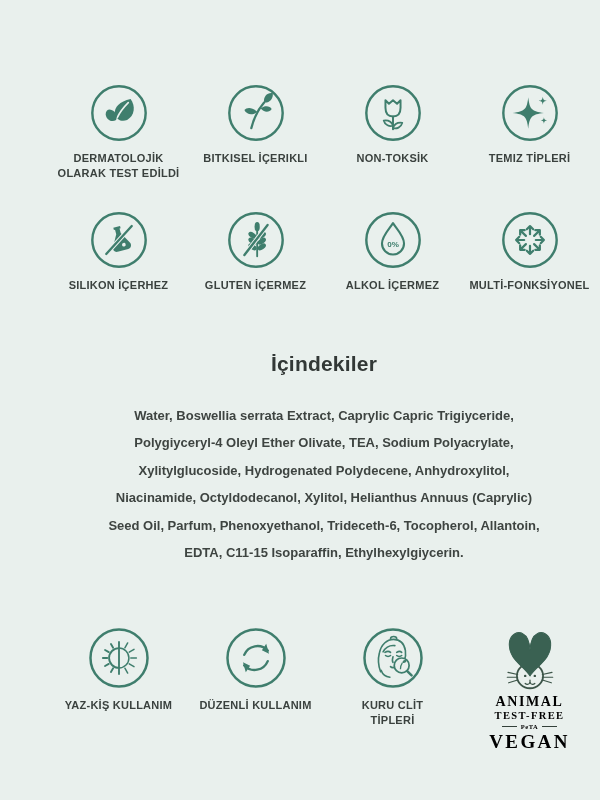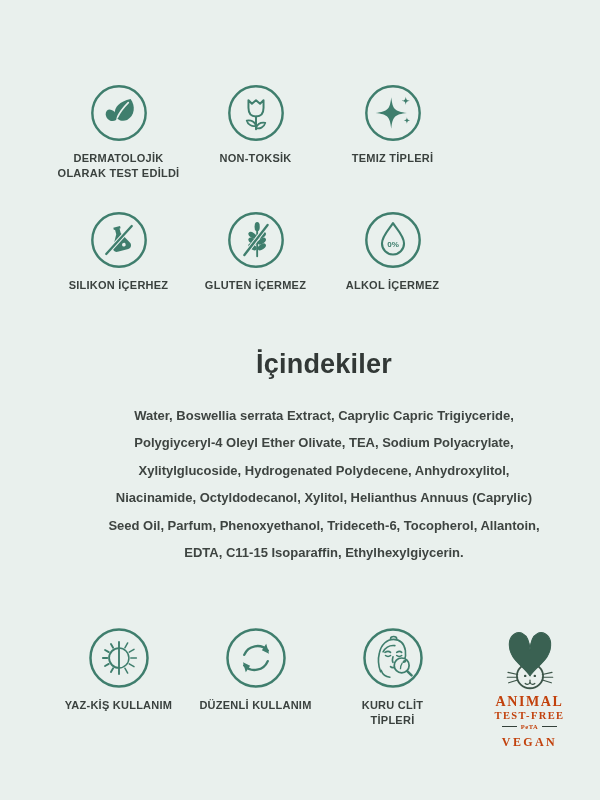--- a/index.html
+++ b/index.html
@@ -21,64 +21,76 @@
   .badge { width:58px; height:58px; }
   .badge svg { width:58px; height:58px; display:block; }
   .cell-label {
     margin-top:9px;
     font-size:11px; font-weight:bold; letter-spacing:.25px;
     color:#3a413e; line-height:1.38;
   }
 
   .ing-title {
     margin:52px 0 0 0; text-align:center;
-    font-size:27px; font-weight:bold; color:#323836; line-height:36px;
+    font-size:21px; font-weight:bold; color:#323836; line-height:36px;
     letter-spacing:.2px;
   }
   .ing-text {
     margin-top:20px; text-align:center;
     font-size:13px; line-height:27.5px; color:#3e4441;font-weight:bold;
   }
   .ing-line { white-space:nowrap; }
 
   .usage { margin-top:60px; }
   .usage .badge, .usage .badge svg { width:62px; height:62px; }
   .narrow-label { max-width:92px; }
 
   
   .peta { display:flex; flex-direction:column; align-items:center; margin-top:-2px; }
   .peta svg { width:86px; height:66px; display:block; }
-  .peta-text { margin-top:3px; text-align:center; color:#c2410c;
+  .peta-text { margin-top:3px; text-align:center; color:#000000;
                font-family:"Liberation Serif", serif; }
   .peta-animal { font-size:14px; font-weight:bold; letter-spacing:1.6px; line-height:15px; }
   .peta-testfree { font-size:10.5px; font-weight:bold; letter-spacing:1.4px; line-height:13px; }
   .peta-mid { display:flex; align-items:center; justify-content:center; gap:4px; line-height:8px; margin:1px 0; }
   .peta-mid .dash { width:15px; height:0; border-top:1.2px solid #33413a; }
   .peta-peta { font-size:6.5px; font-weight:bold; letter-spacing:.5px; }
-  .peta-vegan { font-size:12px; font-weight:600; letter-spacing:2.4px; line-height:20px;font-family:Liberation Serif, serif; }
+  .peta-vegan { font-size:19px; font-weight:600; letter-spacing:2.4px; line-height:20px;font-family:Liberation Serif, serif; }
 </style>
 </head>
 <body>
 
 <div class="page">
 
   <div class="grid">
 
     <div class="cell">
       <span class="badge">
         <svg viewBox="0 0 100 100">
           <circle cx="50" cy="50" r="46" fill="none" stroke="#3f7e6d" stroke-width="4.2"></circle>
           <path d="M70 26 C79 38 77 55 64 62 C54 66 45 61 43 52 C41 41 51 30 70 26 Z" fill="#3f7e6d"></path>
           <path d="M66 32 C58 40 51 49 47 58" fill="none" stroke="#e9f0ed" stroke-width="2.8" stroke-linecap="round"></path>
           <path d="M34 44 C43 45 48 53 45 62 C38 67 28 62 27 52 C27 47 30 44 34 44 Z" fill="#3f7e6d"></path>
         </svg>
       </span>
       <div class="cell-label">DERMATOLOJİK OLARAK TEST EDİLDİ</div>
     </div>
 
+    <div class="cell">
+      <span class="badge">
+        <svg viewBox="0 0 100 100">
+          <circle cx="50" cy="50" r="46" fill="none" stroke="#3f7e6d" stroke-width="4.2"></circle>
+          <path d="M42 76 C46 60 52 46 64 32" fill="none" stroke="#3f7e6d" stroke-width="4" stroke-linecap="round"></path>
+          <path d="M64 32 C62 22 70 14 79 16 C80 26 73 33 64 32 Z" fill="#3f7e6d"></path>
+          <path d="M52 48 C44 40 34 40 30 45 C33 53 45 55 52 48 Z" fill="#3f7e6d"></path>
+          <path d="M58 42 C66 36 74 38 77 43 C73 50 63 49 58 42 Z" fill="#3f7e6d"></path>
+        </svg>
+      </span>
+      <div class="cell-label">BITKISEL İÇERIKLI</div>
+    </div>
 
     <div class="cell">
       <span class="badge">
         <svg viewBox="0 0 100 100">
           <circle cx="50" cy="50" r="46" fill="none" stroke="#3f7e6d" stroke-width="4.2"></circle>
           <path d="M37 28 L37 41 C37 51 42 56 50 56 C58 56 63 51 63 41 L63 28 L57 34 L50 28 L43 34 Z" fill="none" stroke="#3f7e6d" stroke-width="3.4" stroke-linejoin="round" stroke-linecap="round"></path>
           <path d="M50 56 L50 78" fill="none" stroke="#3f7e6d" stroke-width="3.4" stroke-linecap="round"></path>
           <path d="M50 72 C44 74 36 71 34 63 C42 62 48 66 50 72 Z" fill="none" stroke="#3f7e6d" stroke-width="3" stroke-linejoin="round"></path>
           <path d="M50 76 C56 78 64 75 66 67 C58 66 52 70 50 76 Z" fill="none" stroke="#3f7e6d" stroke-width="3" stroke-linejoin="round"></path>
         </svg>
@@ -139,20 +151,38 @@
       <span class="badge">
         <svg viewBox="0 0 100 100">
           <circle cx="50" cy="50" r="46" fill="none" stroke="#3f7e6d" stroke-width="4.2"></circle>
           <path d="M50 21 C57 32 69 43 69 56 A19 19 0 0 1 31 56 C31 43 43 32 50 21 Z" fill="none" stroke="#3f7e6d" stroke-width="3.6" stroke-linejoin="round"></path>
           <text x="50" y="62" text-anchor="middle" font-size="14" font-weight="bold" font-family="Liberation Sans, sans-serif" fill="#3f7e6d">0%</text>
         </svg>
       </span>
       <div class="cell-label">ALKOL İÇERMEZ</div>
     </div>
 
+    <div class="cell">
+      <span class="badge">
+        <svg viewBox="0 0 100 100">
+          <circle cx="50" cy="50" r="46" fill="none" stroke="#3f7e6d" stroke-width="4.2"></circle>
+          <g id="mfa" fill="none" stroke="#3f7e6d" stroke-width="3.8" stroke-linecap="round" stroke-linejoin="round">
+            <path d="M50 40 L50 26 M44.5 31.5 L50 26 L55.5 31.5"></path>
+          </g>
+          <use href="#mfa" transform="rotate(45 50 50)"></use>
+          <use href="#mfa" transform="rotate(90 50 50)"></use>
+          <use href="#mfa" transform="rotate(135 50 50)"></use>
+          <use href="#mfa" transform="rotate(180 50 50)"></use>
+          <use href="#mfa" transform="rotate(225 50 50)"></use>
+          <use href="#mfa" transform="rotate(270 50 50)"></use>
+          <use href="#mfa" transform="rotate(315 50 50)"></use>
+        </svg>
+      </span>
+      <div class="cell-label">MULTİ-FONKSİYONEL</div>
+    </div>
   </div>
 
   <h2 class="ing-title">İçindekiler</h2>
 
   <div class="ing-text">
     <div class="ing-line">Water, Boswellia serrata Extract, Caprylic Capric Trigiyceride,</div>
     <div class="ing-line">Polygiyceryl-4 Oleyl Ether Olivate, TEA, Sodium Polyacrylate,</div>
     <div class="ing-line">Xylitylglucoside, Hydrogenated Polydecene, Anhydroxylitol,</div>
     <div class="ing-line">Niacinamide, Octyldodecanol, Xylitol, Helianthus Annuus (Caprylic)</div>
     <div class="ing-line">Seed Oil, Parfum, Phenoxyethanol, Trideceth-6, Tocopherol, Allantoin,</div>

